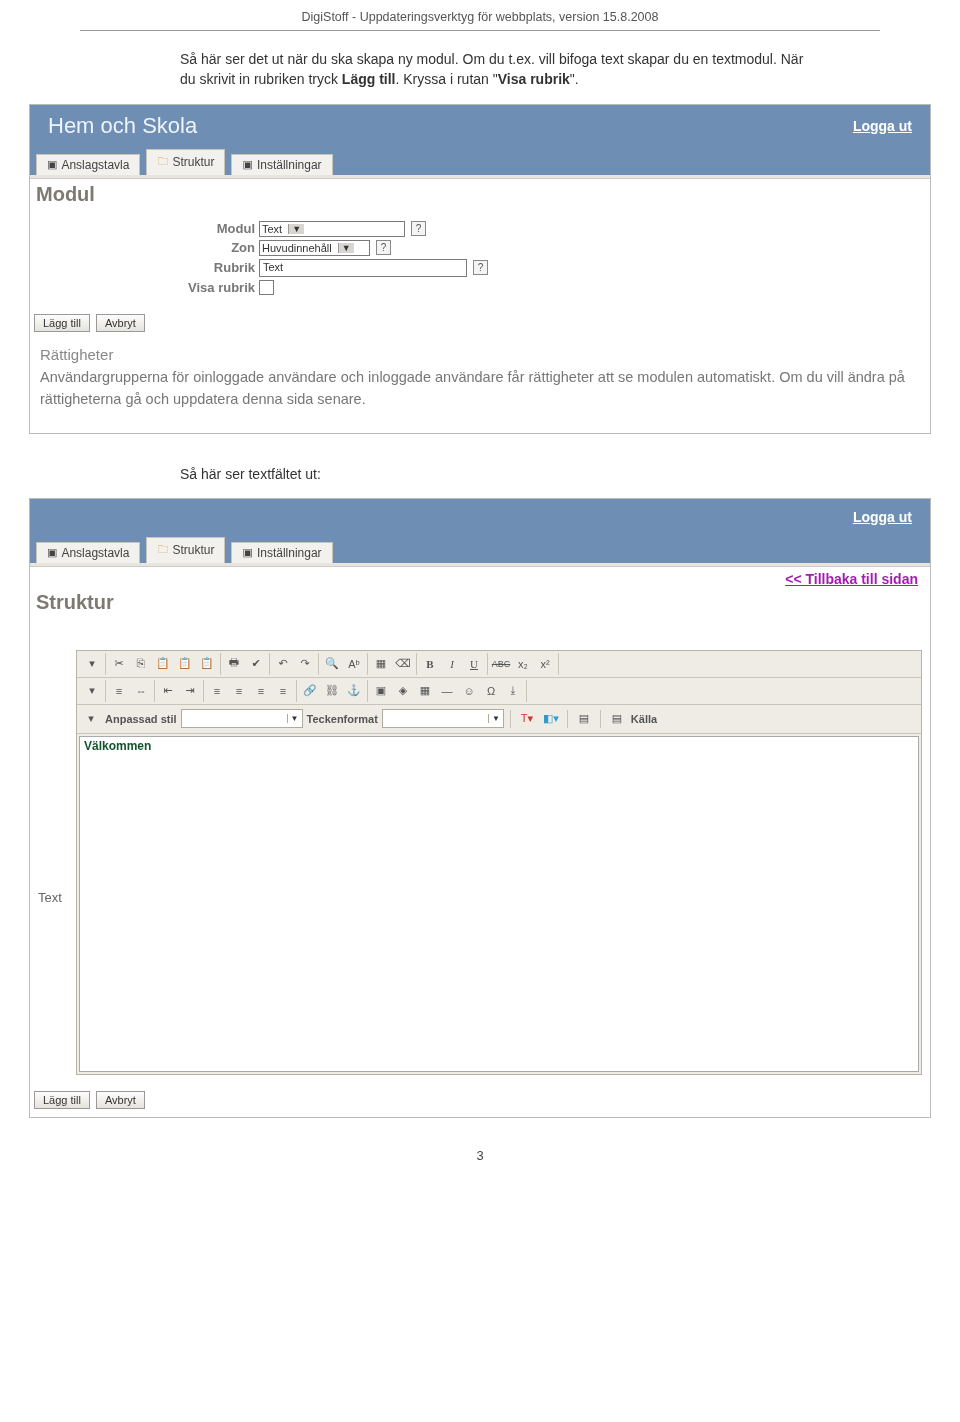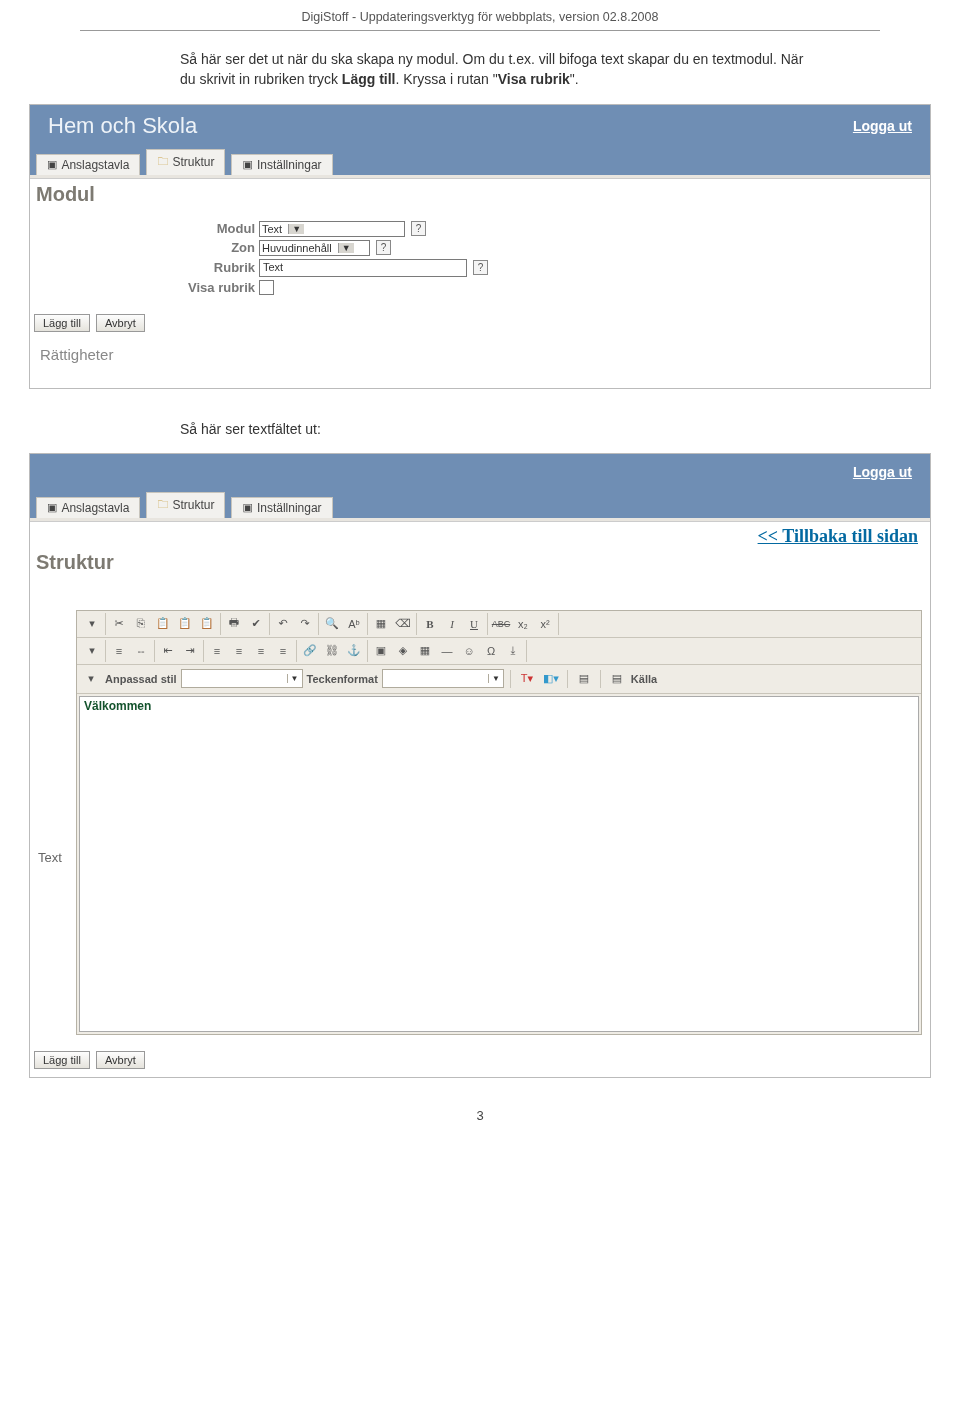--- a/index.html
+++ b/index.html
@@ -192,25 +192,25 @@
     font-family: Verdana, sans-serif;
   }
 
   
   .back-link-row {
     display: flex;
     justify-content: flex-end;
     padding: 4px 12px 0 12px;
   }
   .back-link {
-    color: #0369a1;
+    color: #a21caf;
     text-decoration: underline;
     font-weight: 700;
-    font-size: 18px;
-    font-family: Liberation Serif, serif;
+    font-size: 14px;
+    font-family: Liberation Sans, sans-serif;
   }
 
   
   .editor-wrap {
     display: flex;
     padding: 28px 8px 8px 8px;
     align-items: flex-start;
   }
   .editor-side-label {
     width: 38px;
@@ -295,21 +295,21 @@
     text-align: center;
     font-size: 13px;
     color: #444;
     margin-top: 30px;
   }
 </style>
 </head>
 <body>
 
 <div class="page">
-  <div class="doc-header">DigiStoff - Uppdateringsverktyg för webbplats, version 02.8.2008</div>
+  <div class="doc-header">DigiStoff - Uppdateringsverktyg för webbplats, version 15.8.2008</div>
   <div class="rule"></div>
 
   <p class="body-text">
     <span>Så här ser det ut när du ska skapa ny modul. Om du t.ex. vill bifoga text skapar du en textmodul. När du skrivit in rubriken tryck </span><span class="b">Lägg till</span><span>. Kryssa i rutan "</span><span class="b">Visa rubrik</span><span>".</span>
   </p>
 
   <div class="screenshot">
     <div class="app-header">
       <div class="app-title">Hem och Skola</div>
       <div class="logout">Logga ut</div>
@@ -359,20 +359,21 @@
       </div>
     </div>
 
     <div class="button-row">
       <div class="btn">Lägg till</div>
       <div class="btn">Avbryt</div>
     </div>
 
     <div class="rights">
       <div class="rights-title">Rättigheter</div>
+      <div class="rights-text">Användargrupperna för oinloggade användare och inloggade användare får rättigheter att se modulen automatiskt. Om du vill ändra på rättigheterna gå och uppdatera denna sida senare.</div>
     </div>
   </div>
 
   <p class="body-text">Så här ser textfältet ut:</p>
 
   <div class="screenshot">
     <div class="app-header" style="padding-top:10px;padding-bottom:10px;">
       <div></div>
       <div class="logout">Logga ut</div>
     </div>

